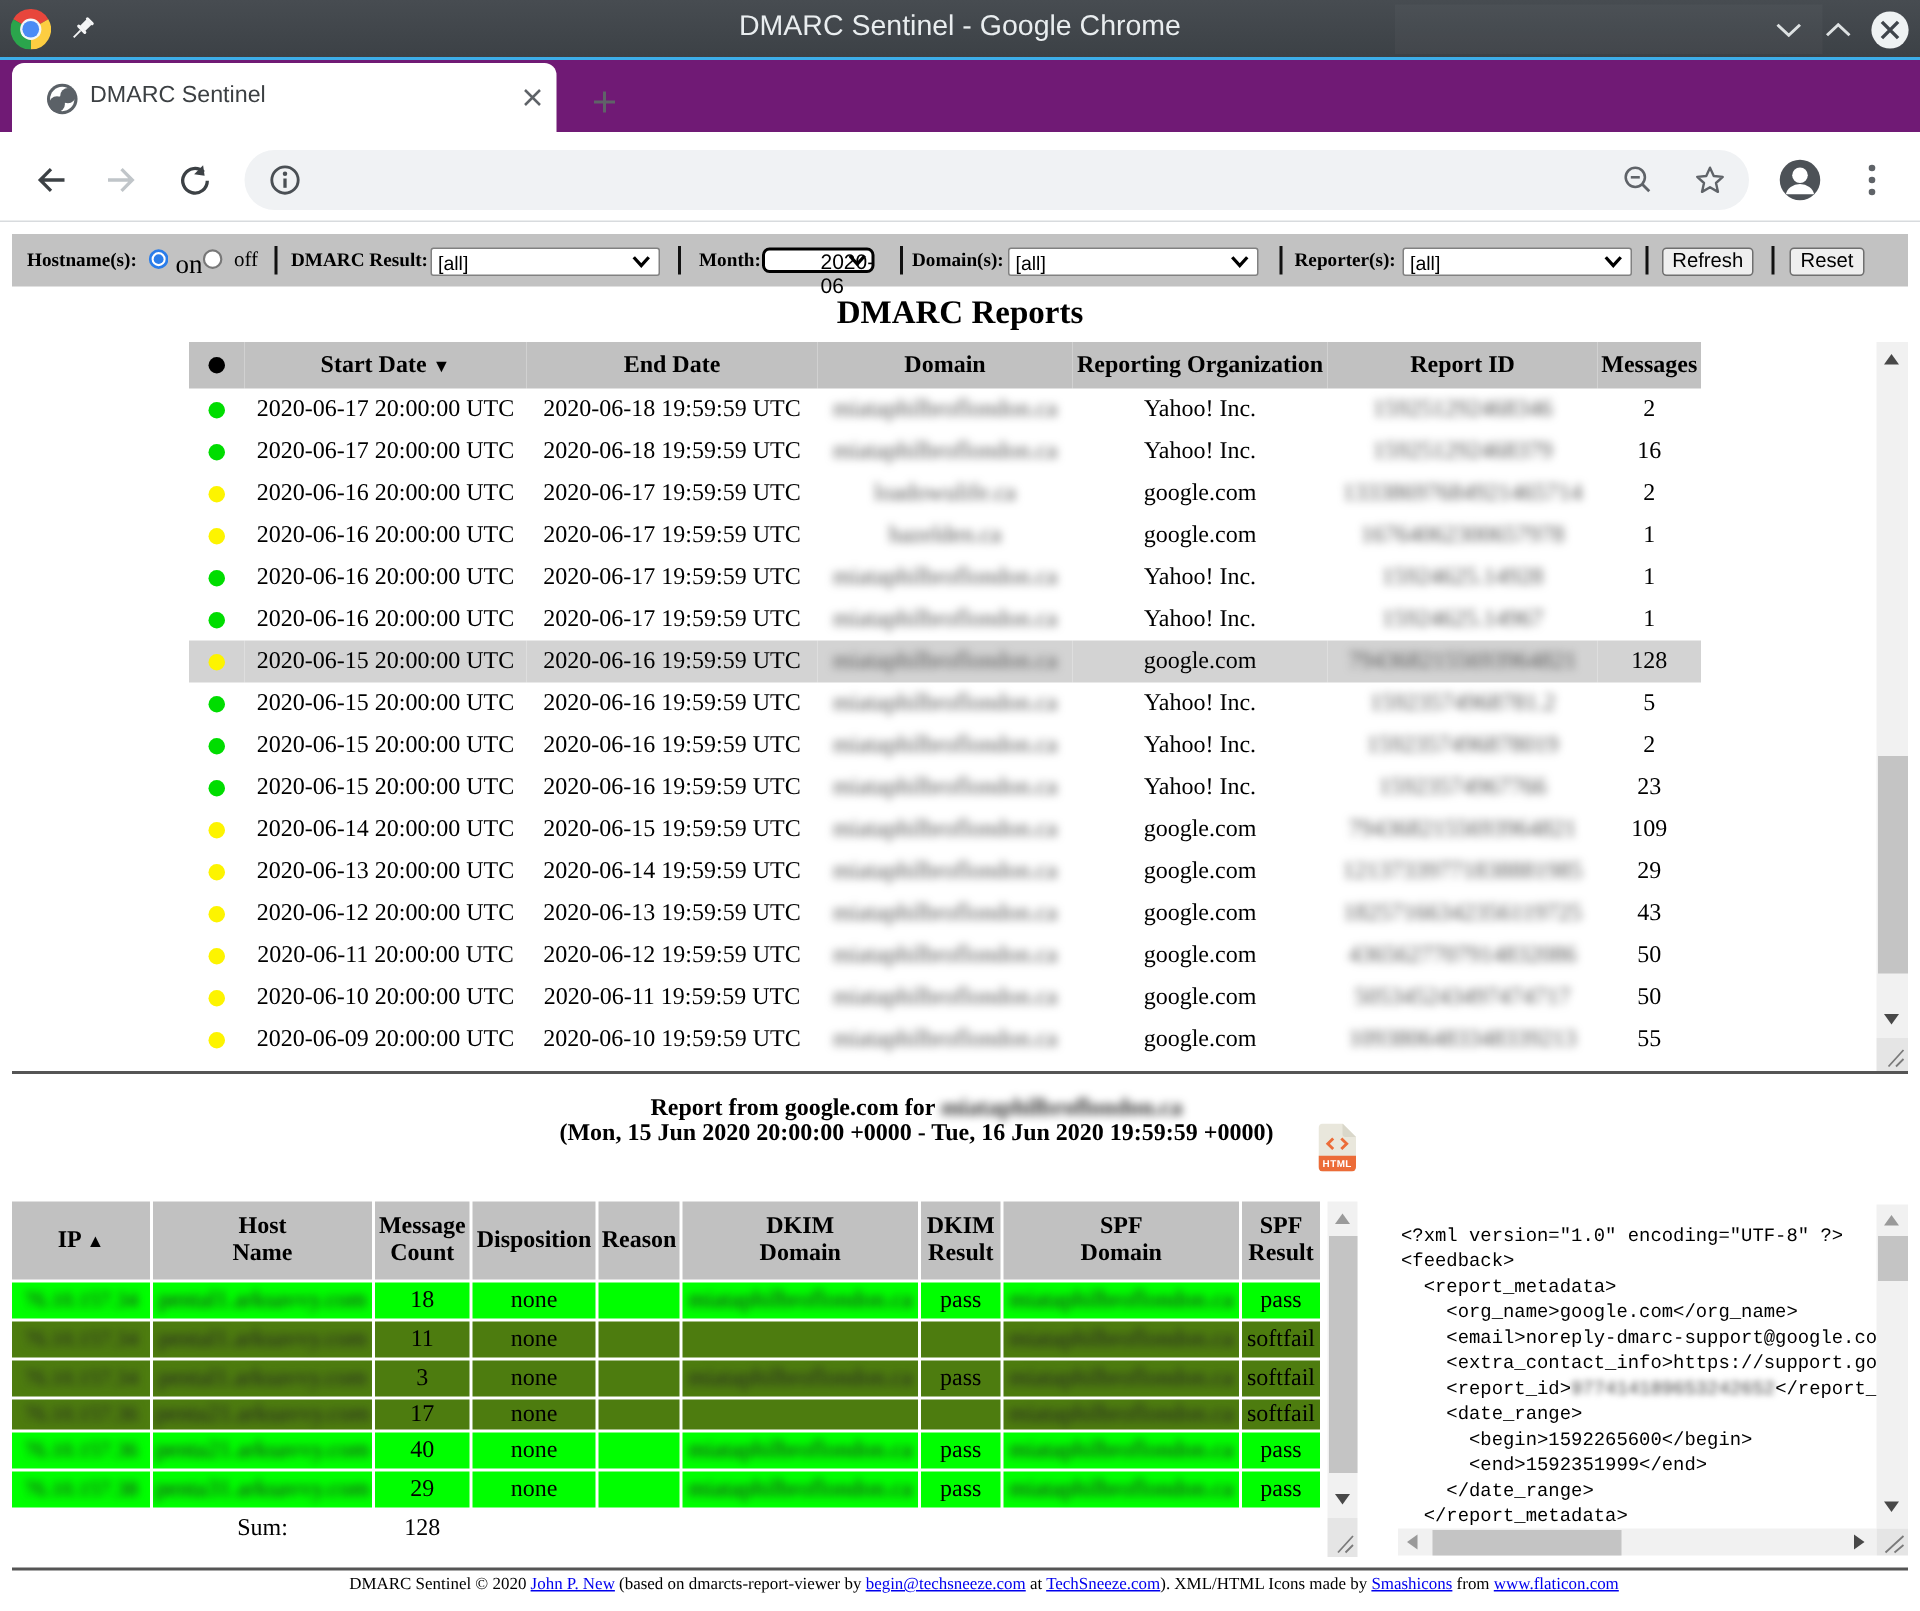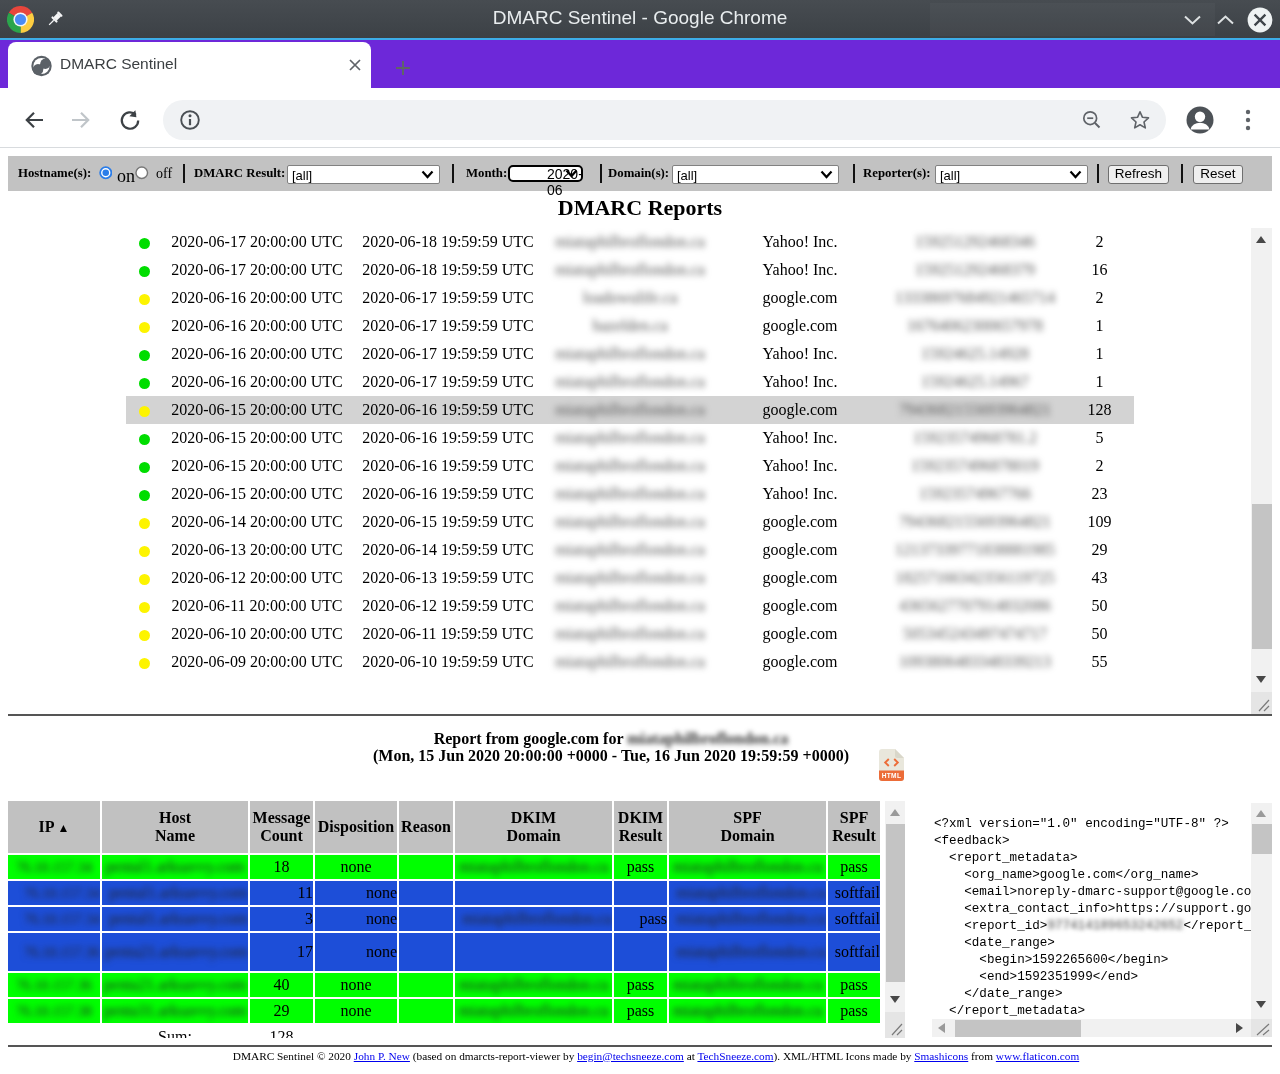--- a/index.html
+++ b/index.html
@@ -1,21 +1,21 @@
 <!DOCTYPE html>
 <html><head>
 <meta charset="utf-8">
 <style>
 html,body{margin:0;padding:0;}
 body{width:1280px;height:1074px;overflow:hidden;background:#fff;font-family:"Liberation Serif",serif;position:relative;}
 .abs{position:absolute;}
 
 #titlebar{position:absolute;left:0;top:0;width:1280px;height:38px;background:linear-gradient(#474c51,#3c4146);}
 #wtitle{position:absolute;left:0;top:7px;width:1280px;text-align:center;font-family:"Liberation Sans",sans-serif;font-size:19px;color:#e9edef;}
-#tabstrip{position:absolute;left:0;top:40px;width:1280px;height:48px;background:#6d28d9;}
+#tabstrip{position:absolute;left:0;top:40px;width:1280px;height:48px;background:#701a75;}
 #tab1{position:absolute;left:8px;top:2px;width:363px;height:46px;background:#fff;border-radius:8px 8px 0 0;}
 #toolbar{position:absolute;left:0;top:88px;width:1280px;height:59px;background:#fff;border-bottom:1px solid #d8dbde;}
 #omni{position:absolute;left:163px;top:12px;width:1003px;height:40px;border-radius:20px;background:#f0f2f4;}
 
 #filterbar{position:absolute;left:8px;top:156px;width:1264px;height:35px;background:#c2c2c2;font-size:12.8px;}
 #filterbar b{font-weight:bold;}
 #filterbar .lbl{position:absolute;top:10px;white-space:nowrap;}
 .sep{position:absolute;top:8px;width:2px;height:19px;background:#111;}
 .sel{position:absolute;top:9px;height:17px;background:#fff;border:1px solid #818181;border-radius:2px;font-family:"Liberation Sans",sans-serif;font-size:13px;color:#000;}
 .sel .t{position:absolute;left:4px;top:1.5px;}
@@ -43,21 +43,21 @@
 .corner{position:absolute;background:#e5e5e5;}
 hr.rule{position:absolute;left:8px;width:1264px;height:2px;background:#555;border:none;margin:0;}
 
 #detail{position:absolute;left:8px;top:729.5px;width:1206px;text-align:center;font-weight:bold;font-size:16px;line-height:17.5px;}
 
 #lowwrap{position:absolute;left:8px;top:799px;width:897px;height:239px;overflow:hidden;}
 #ltable{border-collapse:separate;border-spacing:2px;position:absolute;left:-2px;top:0px;}
 #ltable th{background:#c1c1c1;font-size:16px;font-weight:bold;padding:0;text-align:center;}
 #ltable td{font-size:16px;padding:0;text-align:center;white-space:nowrap;overflow:hidden;}
 #ltable tr.g td.c{background:#00ff00;}
-#ltable tr.y td.c{background:#1d4ed8;text-align:right;}
+#ltable tr.y td.c{background:#4d7c0f;}
 .blur3{filter:blur(3px);color:#222;}
 
 #xmlpanel{position:absolute;left:932px;top:803px;width:319px;height:216px;overflow:hidden;}
 #xmlpanel pre{margin:0;padding:13px 0 0 2px;font-family:"Liberation Mono",monospace;font-size:12.6px;line-height:17px;color:#000;}
 #footer{position:absolute;left:16px;top:1050px;width:1280px;text-align:center;font-size:11.3px;color:#000;}
 #footer a{color:#0000ee;text-decoration:underline;}
 </style>
 </head>
 <body>
 
@@ -206,20 +206,29 @@
   <colgroup>
         <col style="width:37px">
         <col style="width:188px">
         <col style="width:194px">
         <col style="width:170px">
         <col style="width:170px">
         <col style="width:180px">
         <col style="width:69px">
       </colgroup>
   <tbody>
+        <tr>
+          <th><span class="dot" style="background:#000"></span></th>
+          <th>Start Date <span style="font-size:12px">▼</span></th>
+          <th>End Date</th>
+          <th>Domain</th>
+          <th>Reporting Organization</th>
+          <th>Report ID</th>
+          <th>Messages</th>
+        </tr>
   <tr>
           <td><span class="dot dg"></span></td>
           <td>2020-06-17 20:00:00 UTC</td>
           <td>2020-06-18 19:59:59 UTC</td>
           <td><span class="blur1">miataphilbroflondon.ca</span></td>
           <td>Yahoo! Inc.</td>
           <td><span class="blur1">159251292468346</span></td>
           <td>2</td>
         </tr>
   <tr>
@@ -435,21 +444,21 @@
           <td class="c"><span class="blur3" style="font-size:14.5px">76.10.157.34</span></td>
           <td class="c"><span class="blur3">pental1.arksavvy.com</span></td>
           <td class="c">3</td>
           <td class="c">none</td>
           <td class="c"></td>
           <td class="c"><span class="blur3">miataphilbroflondon.ca</span></td>
           <td class="c">pass</td>
           <td class="c"><span class="blur3">miataphilbroflondon.ca</span></td>
           <td class="c">softfail</td>
         </tr>
-  <tr class="y" style="height:38px">
+  <tr class="y" style="height:20px">
           <td class="c"><span class="blur3" style="font-size:14.5px">76.10.157.36</span></td>
           <td class="c"><span class="blur3">penta21.arksavvy.com</span></td>
           <td class="c">17</td>
           <td class="c">none</td>
           <td class="c"></td>
           <td class="c"></td>
           <td class="c"></td>
           <td class="c"><span class="blur3">miataphilbroflondon.ca</span></td>
           <td class="c">softfail</td>
         </tr>

